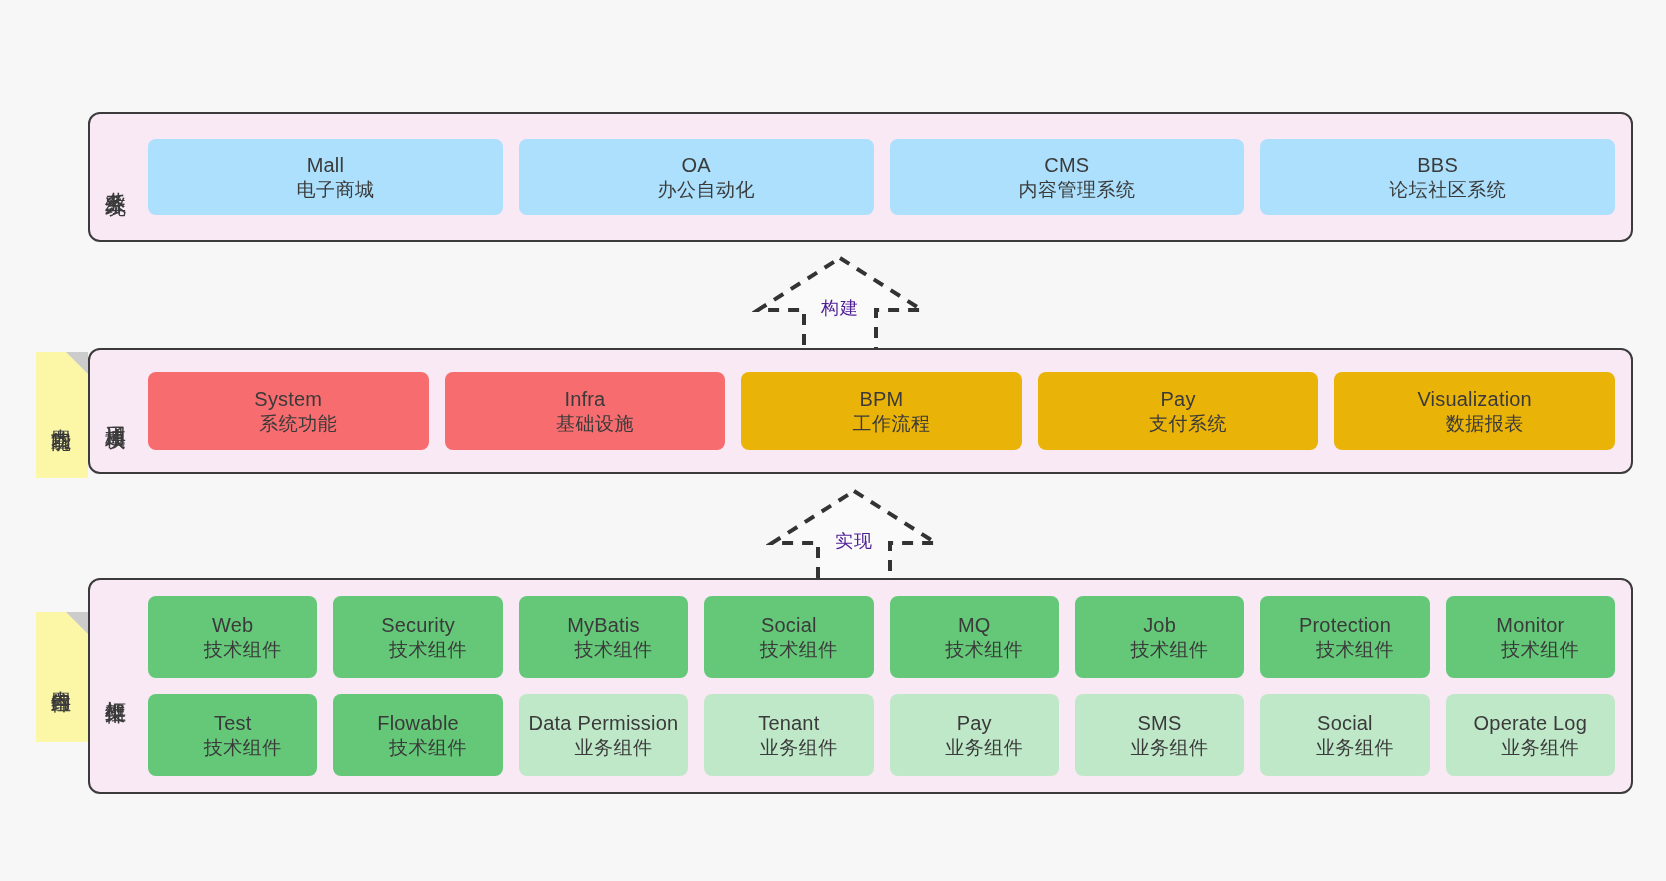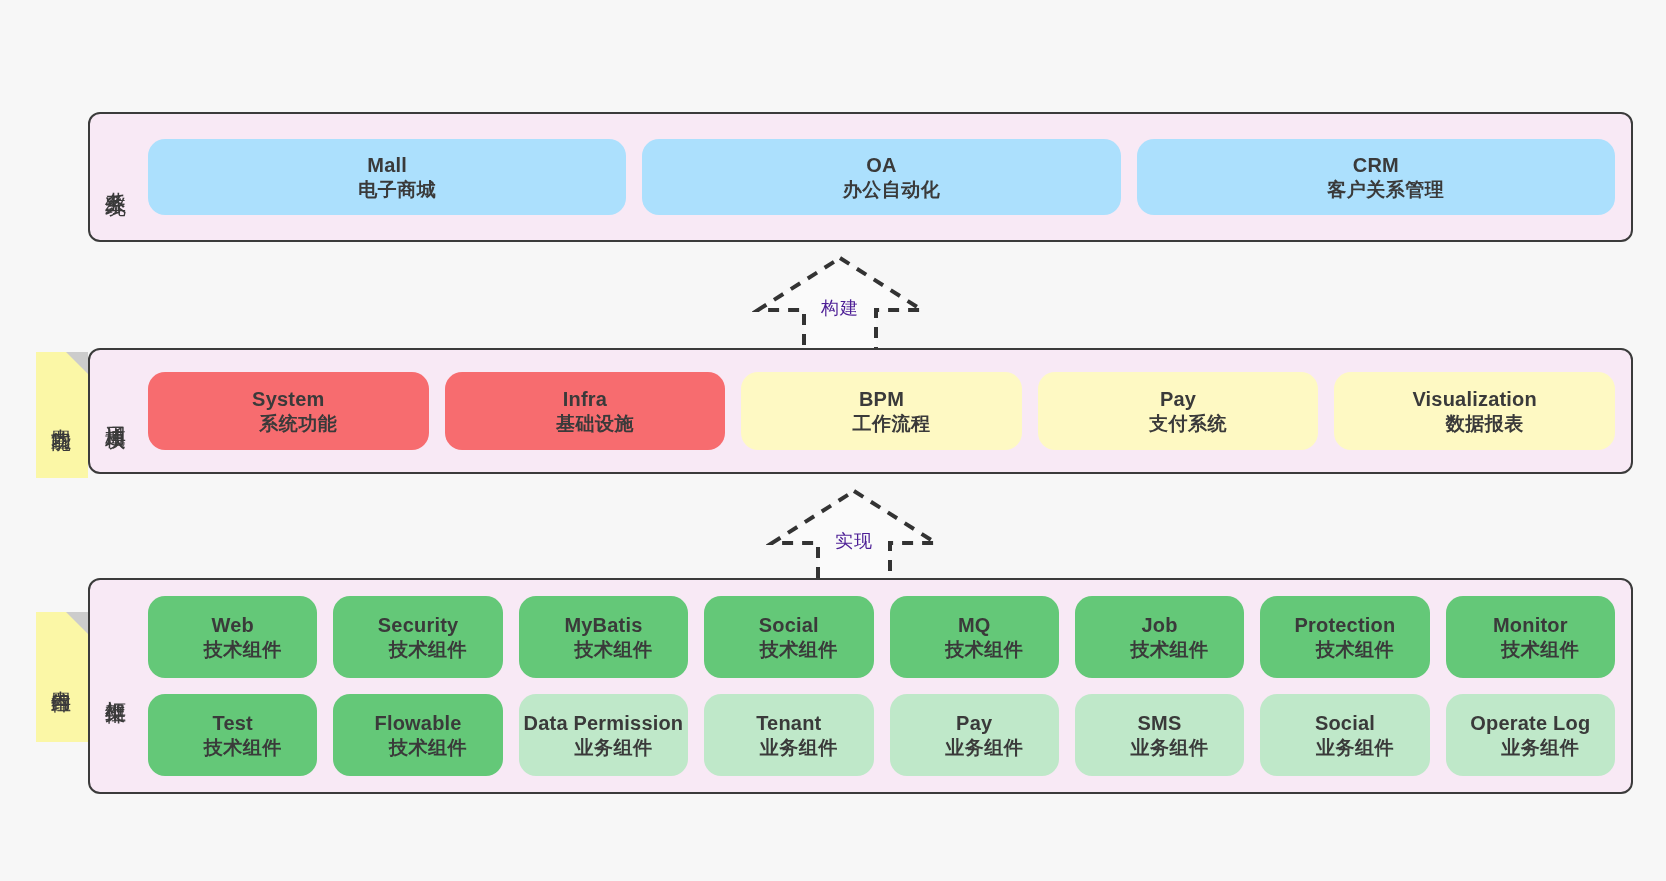--- a/index.html
+++ b/index.html
@@ -59,44 +59,43 @@
   }
   .card-row {
     display: flex;
     gap: 16px;
     align-items: stretch;
   }
 
   
   .card {
     flex: 1 1 0;
-    border-radius: 17px;
+    border-radius: 8px;
     display: flex;
     flex-direction: column;
     align-items: center;
     justify-content: center;
     text-align: center;
     padding: 6px 4px;
     box-sizing: border-box;
     line-height: 1.3;
     color: #3a3a3a;
-    font-weight: bold;
   }
   .card .en {
     font-size: 20px;
     letter-spacing: .2px;
   }
   .card .cn {
     font-size: 19px;
     letter-spacing: .5px;
     padding-left: 20px;
   }
   .c-blue  { background: #ace0fd; }
   .c-red   { background: #f76c6f; }
-  .c-pink  { background: #fef9c3; }
+  .c-pink  { background: #eab308; }
   .c-green { background: #64c878; }
   .c-lgreen{ background: #bfe8c9; }
 
   #layer-business { left: 88px; top: 112px; width: 1545px; height: 130px; }
   #layer-business .card-row { height: 76px; }
 
   #layer-common { left: 88px; top: 348px; width: 1545px; height: 126px; }
   #layer-common .card-row { height: 78px; }
 
   #layer-framework { left: 88px; top: 578px; width: 1545px; height: 216px; }
@@ -159,22 +158,26 @@
       <div class="card-row">
         <div class="card c-blue">
           <span class="en">Mall</span>
           <span class="cn">电子商城</span>
         </div>
         <div class="card c-blue">
           <span class="en">OA</span>
           <span class="cn">办公自动化</span>
         </div>
         <div class="card c-blue">
-          <span class="en">CRM</span>
-          <span class="cn">客户关系管理</span>
+          <span class="en">CMS</span>
+          <span class="cn">内容管理系统</span>
+        </div>
+        <div class="card c-blue">
+          <span class="en">BBS</span>
+          <span class="cn">论坛社区系统</span>
         </div>
       </div>
     </div>
   </div>
 
   <div class="uml-arrow" id="arrow-build">
     <svg viewBox="0 0 176 100" xmlns="http://www.w3.org/2000/svg">
       <path d="M 88 6 L 170 58 L 124 58 L 124 98 L 52 98 L 52 58 L 6 58 Z" fill="#fafafa" stroke="#333333" stroke-width="4" stroke-dasharray="11 9" stroke-linejoin="miter"></path>
     </svg>
     <div class="uml-label">构建</div>

